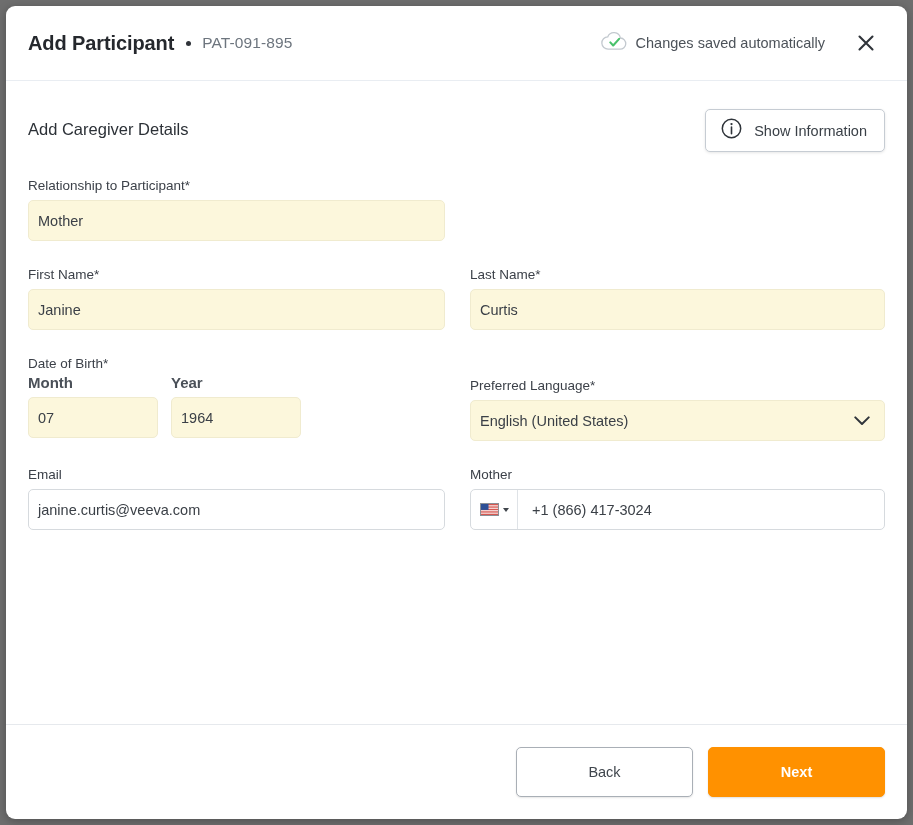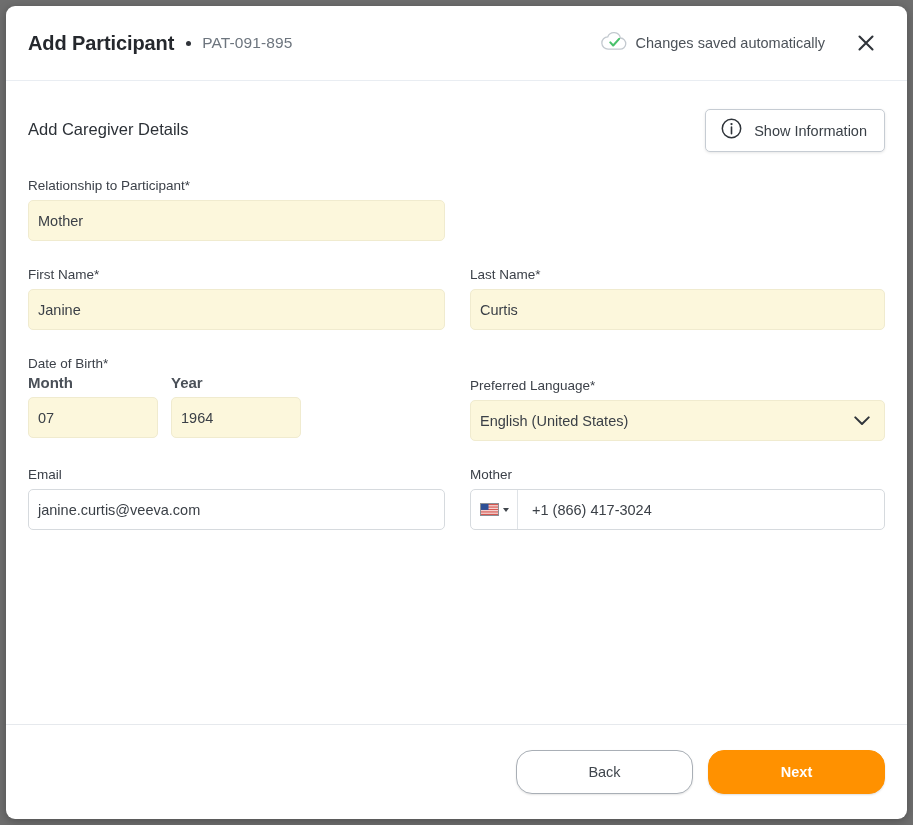--- a/index.html
+++ b/index.html
@@ -224,22 +224,22 @@
   
   .footer {
     flex: 0 0 94px;
     display: flex;
     align-items: center;
     justify-content: flex-end;
     padding-right: 22px;
     gap: 15px;
   }
   .btn {
-    height: 44px;
-    border-radius: 16px;
+    height: 50px;
+    border-radius: 5px;
     display: inline-flex;
     align-items: center;
     justify-content: center;
     font-size: 14.5px;
     cursor: pointer;
     user-select: none;
   }
   .btn-back {
     width: 177px;
     background: #ffffff;

